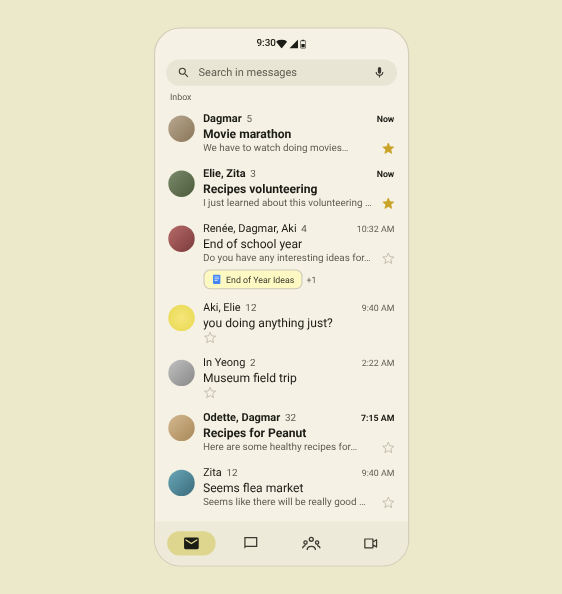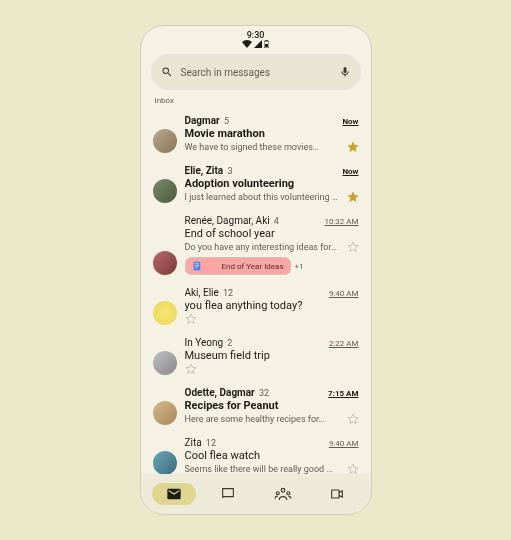--- a/index.html
+++ b/index.html
@@ -20,33 +20,32 @@
     border: 1px solid #d0ccb8;
     overflow: hidden;
     display: flex;
     flex-direction: column;
     position: relative;
   }
   .status-bar {
     height: 22px;
     display: flex;
     align-items: center;
-    justify-content: flex-end;
+    justify-content: center;
     padding: 6px 14px 0;
     font-size: 9px;
     font-weight: 500;
     color: #1c1c16;
-    flex-direction: column;
   }
   .status-icons { display: flex; gap: 2px; align-items: center; }
   .search-bar {
     margin: 6px 10px 4px;
     background: #e9e5d4;
     border-radius: 18px;
-    height: 36px;
+    height: 24px;
     display: flex;
     align-items: center;
     padding: 0 10px;
     gap: 8px;
   }
   .search-bar .placeholder {
     flex: 1;
     font-size: 10px;
     color: #5e5e52;
   }
@@ -58,21 +57,21 @@
   .list {
     flex: 1;
     overflow-y: auto;
     padding: 0 10px;
   }
   .list::-webkit-scrollbar { display: none; }
   .item {
     display: flex;
     gap: 8px;
     padding: 6px 2px;
-    align-items: flex-end;
+    align-items: flex-start;
   }
   .avatar {
     width: 24px;
     height: 24px;
     border-radius: 50%;
     flex-shrink: 0;
     margin-top: 2px;
     background-size: cover;
     background-position: center;
   }
@@ -85,21 +84,21 @@
   }
   .sender {
     font-size: 10px;
     color: #1c1c16;
     white-space: nowrap;
     overflow: hidden;
     text-overflow: ellipsis;
   }
   .sender.bold, .subject.bold { font-weight: 700; }
   .count { font-size: 9px; font-weight: 400; color: #5e5e52; margin-left: 2px; }
-  .time { font-size: 8px; color: #5e5e52; flex-shrink: 0; text-decoration: underline; }
+  .time { font-size: 8px; color: #5e5e52; flex-shrink: 0; }
   .time.bold { font-weight: 700; color: #1c1c16; }
   .subject {
     font-size: 11px;
     color: #1c1c16;
     margin-top: 1px;
     white-space: nowrap;
     overflow: hidden;
     text-overflow: ellipsis;
   }
   .row3 {
@@ -115,27 +114,27 @@
     white-space: nowrap;
     overflow: hidden;
     text-overflow: ellipsis;
     flex: 1;
   }
   .star { width: 12px; height: 12px; flex-shrink: 0; }
   .chip-row { display: flex; align-items: center; gap: 4px; margin-top: 4px; }
   .chip {
     display: inline-flex;
     align-items: center;
-    gap: 20px;
+    gap: 4px;
     border: 1px solid #cbc8b8;
     border-radius: 6px;
     padding: 3px 6px;
     font-size: 8px;
     color: #3a3a30;
-    background: #fca5a5;
+    background: #fef9c3;
   }
   .chip-plus { font-size: 8px; color: #5e5e52; }
   .navbar {
     height: 40px;
     display: flex;
     align-items: center;
     justify-content: space-around;
     padding: 0 6px;
     background: #eeead9;
   }
@@ -187,37 +186,37 @@
   <div class="list" id="list">
     <div class="item">
       <div class="avatar" style="background:linear-gradient(135deg,#b8a890,#8a7558)"></div>
       <div class="content">
         <div class="row1">
           <span class="sender bold">Dagmar<span class="count"> 5</span></span>
           <span class="time bold">Now</span>
         </div>
         <div class="subject bold">Movie marathon</div>
         <div class="row3">
-          <span class="preview">We have to signed these movies…</span>
+          <span class="preview">We have to watch doing movies…</span>
           <svg class="star" width="12" height="12" viewBox="0 0 24 24">
               <path d="M12 17.3l-6.2 3.7 1.6-7L2 9.3l7.1-.6L12 2l2.9 6.7 7.1.6-5.4 4.7 1.6 7z" fill="#c9a227" stroke="#c9a227" stroke-width="1.3"></path>
             </svg>
         </div>
 
       </div>
     </div>
 
     <div class="item">
       <div class="avatar" style="background:linear-gradient(135deg,#7a8a6a,#4a5a3a)"></div>
       <div class="content">
         <div class="row1">
           <span class="sender bold">Elie, Zita<span class="count"> 3</span></span>
           <span class="time bold">Now</span>
         </div>
-        <div class="subject bold">Adoption volunteering</div>
+        <div class="subject bold">Recipes volunteering</div>
         <div class="row3">
           <span class="preview">I just learned about this volunteering …</span>
           <svg class="star" width="12" height="12" viewBox="0 0 24 24">
               <path d="M12 17.3l-6.2 3.7 1.6-7L2 9.3l7.1-.6L12 2l2.9 6.7 7.1.6-5.4 4.7 1.6 7z" fill="#c9a227" stroke="#c9a227" stroke-width="1.3"></path>
             </svg>
         </div>
 
       </div>
     </div>
 
@@ -250,21 +249,21 @@
       </div>
     </div>
 
     <div class="item">
       <div class="avatar" style="background:radial-gradient(circle,#f5e67a,#e8d850)"></div>
       <div class="content">
         <div class="row1">
           <span class="sender ">Aki, Elie<span class="count"> 12</span></span>
           <span class="time ">9:40 AM</span>
         </div>
-        <div class="subject ">you flea anything today?</div>
+        <div class="subject ">you doing anything just?</div>
         <div class="row3">
           <svg class="star" width="12" height="12" viewBox="0 0 24 24">
               <path d="M12 17.3l-6.2 3.7 1.6-7L2 9.3l7.1-.6L12 2l2.9 6.7 7.1.6-5.4 4.7 1.6 7z" fill="none" stroke="#b0ad9a" stroke-width="1.3"></path>
             </svg>
         </div>
 
       </div>
     </div>
 
     <div class="item">
@@ -302,21 +301,21 @@
       </div>
     </div>
 
     <div class="item">
       <div class="avatar" style="background:linear-gradient(135deg,#6aa8b8,#3a6a7a)"></div>
       <div class="content">
         <div class="row1">
           <span class="sender ">Zita<span class="count"> 12</span></span>
           <span class="time ">9:40 AM</span>
         </div>
-        <div class="subject ">Cool flea watch</div>
+        <div class="subject ">Seems flea market</div>
         <div class="row3">
           <span class="preview">Seems like there will be really good …</span>
           <svg class="star" width="12" height="12" viewBox="0 0 24 24">
               <path d="M12 17.3l-6.2 3.7 1.6-7L2 9.3l7.1-.6L12 2l2.9 6.7 7.1.6-5.4 4.7 1.6 7z" fill="none" stroke="#b0ad9a" stroke-width="1.3"></path>
             </svg>
         </div>
 
       </div>
     </div>
   </div>

